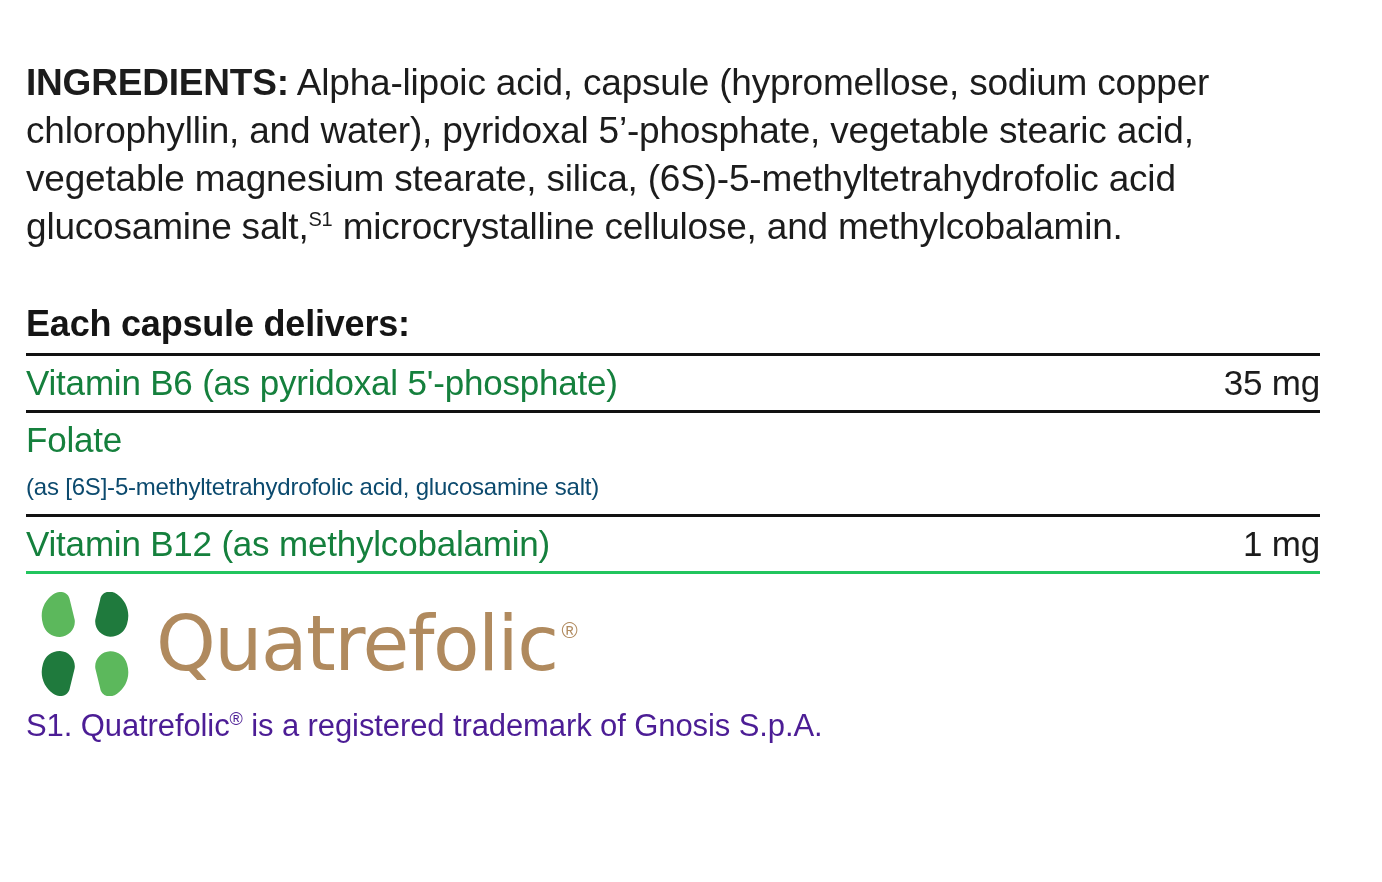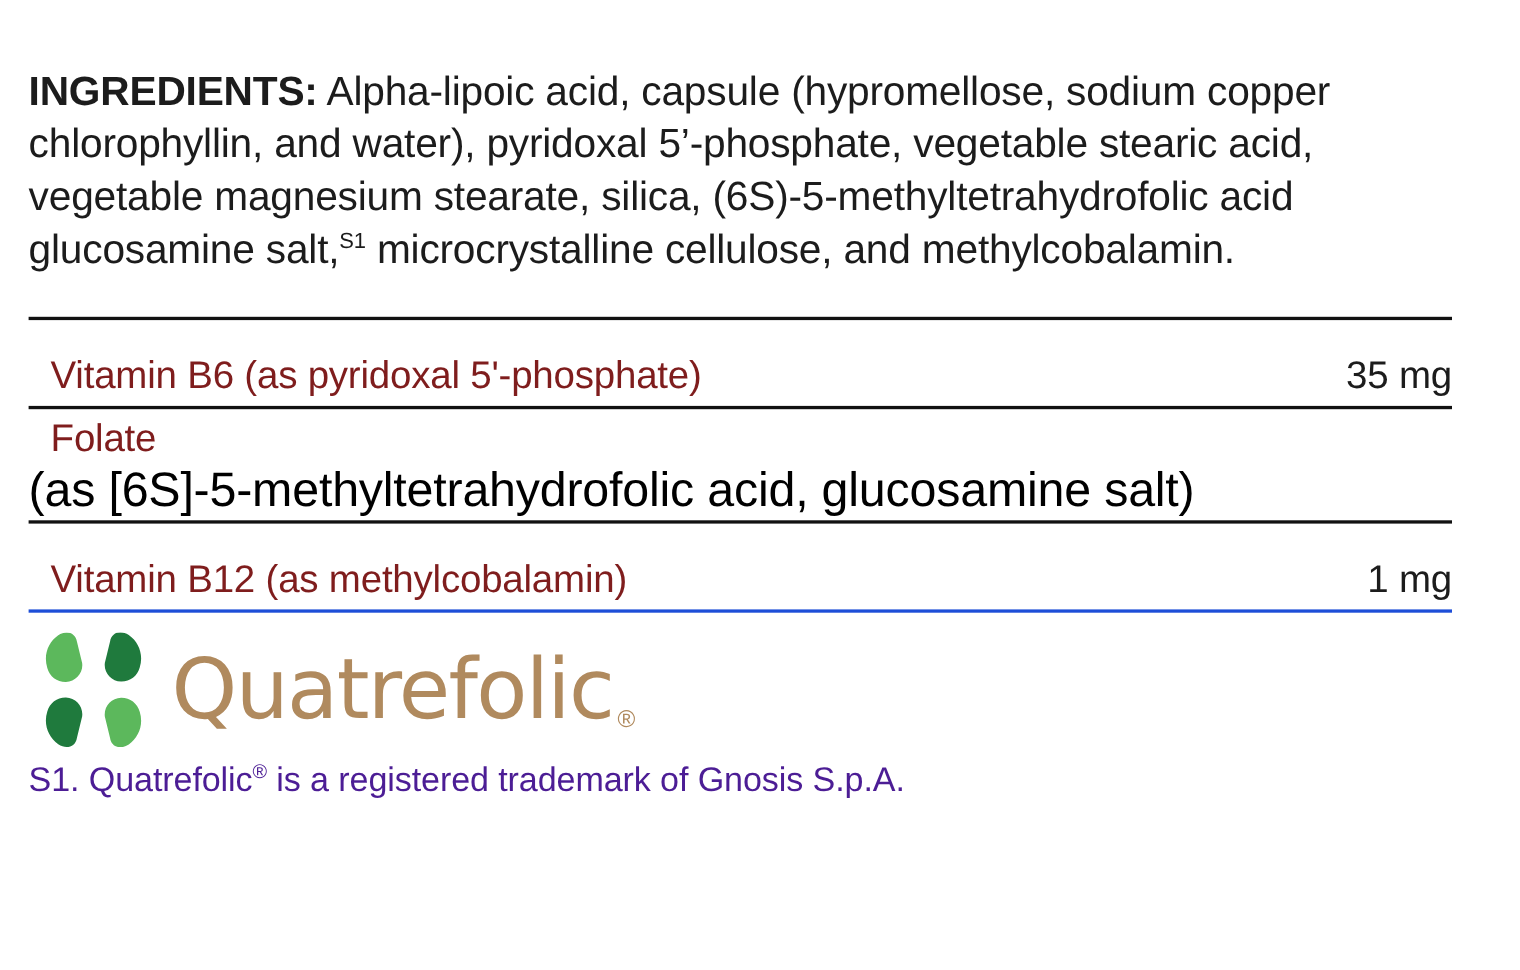--- a/index.html
+++ b/index.html
@@ -55,46 +55,44 @@
   }
   .row {
     display: flex;
     align-items: baseline;
     justify-content: space-between;
     border-top: 3px solid #111111;
     padding-top: 3px;
     padding-bottom: 4px;
   }
   .row.last {
-    border-bottom: 3px solid #1d4ed8;
+    border-bottom: 3px solid #22c55e;
   }
   .row .name {
     font-size: 35px;
     line-height: 47px;
-    color: #7f1d1d;
+    color: #15803d;
     letter-spacing: -0.2px;
     flex: 1 1 auto;
     padding-right: 16px;
-    margin-left: 20px;
   }
   .row .amount {
     font-size: 35px;
     line-height: 47px;
     color: #1c1c1c;
     letter-spacing: -0.2px;
     white-space: nowrap;
     flex: 0 0 auto;
-    margin-top: 24px;
   }
   .row .sub {
     display: block;
-    font-size: 44px;
+    font-size: 24px;
     line-height: 47px;
     letter-spacing: -0.2px;
-    color: #000000;
+    color: #0c4a6e;
   }
   .row-stack {
     display: block;
   }
   .row-stack .topline {
     display: flex;
     align-items: baseline;
   }
 
   
@@ -105,21 +103,21 @@
     height: 108px;
   }
   .logo-mark {
     width: 120px;
     height: 104px;
     flex: 0 0 auto;
   }
   .logo-word {
     margin-left: 10px;
     display: flex;
-    align-items: flex-end;
+    align-items: flex-start;
   }
   .logo-word .word {
     font-size: 76px;
     line-height: 80px;
     color: #b08a5e;
     letter-spacing: -1.5px;
     font-family: "DejaVu Sans", sans-serif;
   }
   .logo-word .reg {
     font-size: 22px;
@@ -144,20 +142,21 @@
 </style>
 </head>
 <body>
 
 <div class="page">
 
   <p class="ingredients">
     <span class="label">INGREDIENTS:</span><span> Alpha-lipoic acid, capsule (hypromellose, sodium copper chlorophyllin, and water), pyridoxal 5’-phosphate, vegetable stearic acid, vegetable magnesium stearate, silica, (6S)-5-methyltetrahydrofolic acid glucosamine salt,</span><sup>S1</sup><span> microcrystalline cellulose, and methylcobalamin.</span>
   </p>
 
+  <div class="delivers-heading">Each capsule delivers:</div>
 
   <div class="table">
 
     <div class="row">
       <span class="name">Vitamin B6 (as pyridoxal 5'-phosphate)</span>
       <span class="amount">35 mg</span>
     </div>
 
     <div class="row row-stack">
       <div class="topline">

